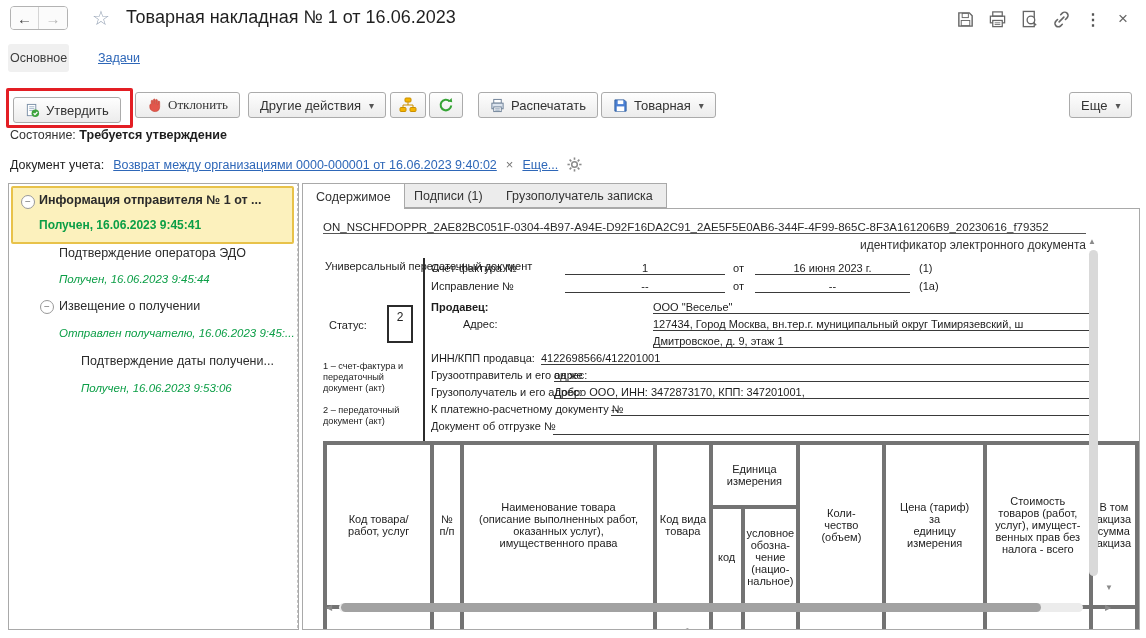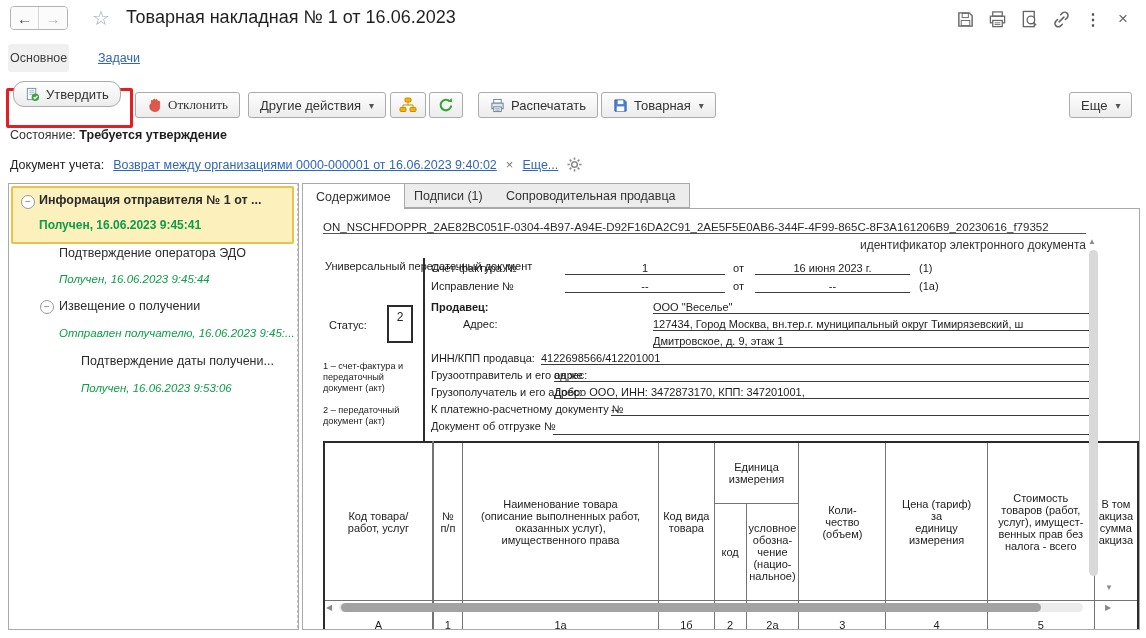--- a/index.html
+++ b/index.html
@@ -59,21 +59,21 @@
   .identcap{left:20px;top:29px;width:763px;text-align:right;font-size:12px;color:#333;}
   .pre{white-space:pre-line;}
   .f{font-size:11px;color:#1d1d1d;white-space:nowrap;}
   .uline{border-bottom:1px solid #3a3a3a;}
   .vdivider{left:120px;top:49px;width:0;height:183px;border-left:2px solid #2B2B2B;}
   .statusbox{left:84px;top:96px;width:26px;height:38px;border:2px solid #2B2B2B;text-align:center;font-size:12px;padding-top:3px;box-sizing:border-box;}
   .note{font-size:9.2px;line-height:11px;color:#1d1d1d;}
 
   
   table.upd{border-collapse:collapse;table-layout:fixed;border:2px solid #2B2B2B;}
-  table.upd td{border:1px solid #737373;font-size:11px;line-height:12px;color:#1d1d1d;
+  table.upd td{border:4px solid #737373;font-size:11px;line-height:12px;color:#1d1d1d;
                text-align:center;vertical-align:middle;padding:18px 2px;overflow:hidden;box-sizing:border-box;}
   table.upd .b-r2{border-right-width:2px;}
   table.upd tr.code td{height:17px;}
   table.upd tr.data td{height:20px;font-size:11.5px;text-align:right;padding-right:3px;}
   table.upd tr.data td.l{text-align:left;padding-left:3px;}
   table.upd tr.data td.c{text-align:center;}
 
   
   .vthumb{left:786px;top:41px;width:9px;height:326px;background:#D9D9D9;border-radius:5px;cursor:pointer;}
   .htrack{left:36px;top:394px;width:744px;height:9px;background:#ECECEC;border-radius:5px;}
@@ -126,21 +126,21 @@
         <path d="M13 18l-2 2a4 4 0 01-6-6l2-2"></path>
       </svg>
   </div>
   <div class="abs tb-ic dots" style="left:1082px;">⋮</div>
   <div class="abs tb-ic closex" style="left:1112px;">×</div>
 
   <div class="abs mainTab">Основное</div>
   <div class="abs tasksTab linky">Задачи</div>
 
   <div class="abs redframe"></div>
-  <button class="btn" style="left:13px;top:81px;border-radius:11px;">
+  <button class="btn" style="left:13px;top:97px;">
     <svg width="15" height="15" viewBox="0 0 16 16">
         <rect x="2.5" y="1.5" width="9" height="12" fill="#fff" stroke="#7A8FA6"></rect>
         <line x1="4.5" y1="4" x2="10" y2="4" stroke="#9FB2C6"></line>
         <line x1="4.5" y1="6" x2="10" y2="6" stroke="#9FB2C6"></line>
         <line x1="4.5" y1="8" x2="8.5" y2="8" stroke="#9FB2C6"></line>
         <circle cx="11" cy="11" r="4" fill="#3DA33D"></circle>
         <path d="M9.2 11l1.4 1.4 2.6-2.8" stroke="#fff" stroke-width="1.4" fill="none"></path>
       </svg>
     <span>Утвердить</span>
   </button>
@@ -230,21 +230,21 @@
     <div class="abs expander" style="left:31px;top:116px;">−</div>
     <div class="abs t-title" style="left:50px;top:115px;">Извещение о получении</div>
     <div class="abs t-title t-green" style="left:50px;top:143px;font-style:italic;font-size:11.5px;">Отправлен получателю, 16.06.2023 9:45:...</div>
     <div class="abs t-title" style="left:72px;top:170px;">Подтверждение даты получени...</div>
     <div class="abs t-title t-green" style="left:72px;top:198px;font-style:italic;font-size:11.5px;">Получен, 16.06.2023 9:53:06</div>
   </div>
   <div class="abs splitter"></div>
 
   <div class="ctab first active" style="left:302px;">Содержимое</div>
   <div class="ctab" style="left:401px;">Подписи (1)</div>
-  <div class="ctab" style="left:493px;">Сопроводительная продавца</div>
+  <div class="ctab" style="left:493px;">Грузополучатель записка</div>
 
   <div class="abs docpanel">
 
     <div class="abs ident">ON_NSCHFDOPPR_2AE82BC051F-0304-4B97-A94E-D92F16DA2C91_2AE5F5E0AB6-344F-4F99-865C-8F3A161206B9_20230616_f79352</div>
     <div class="abs identcap">идентификатор электронного документа</div>
 
     <div class="abs f pre" style="left:22px;top:50px;line-height:14px;">Универсальный
 передаточный
 документ</div>
     <div class="abs f" style="left:26px;top:110px;">Статус:</div>

